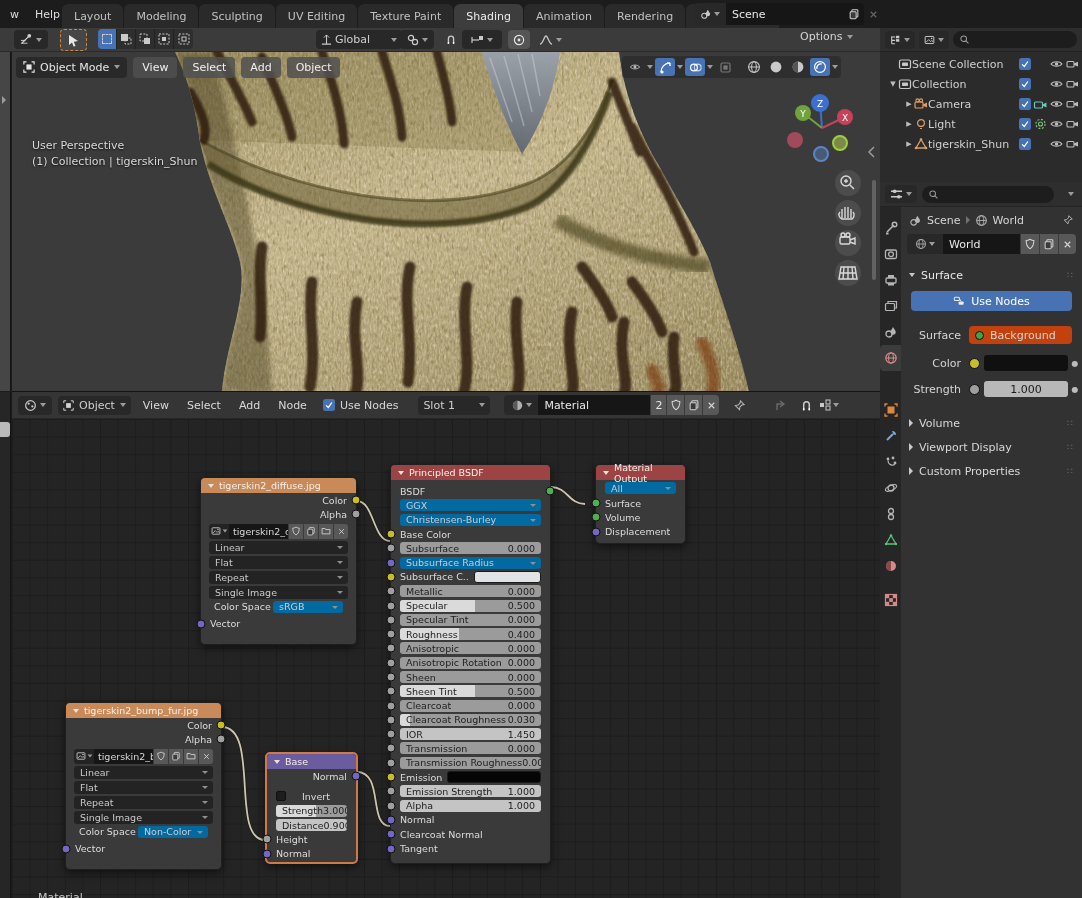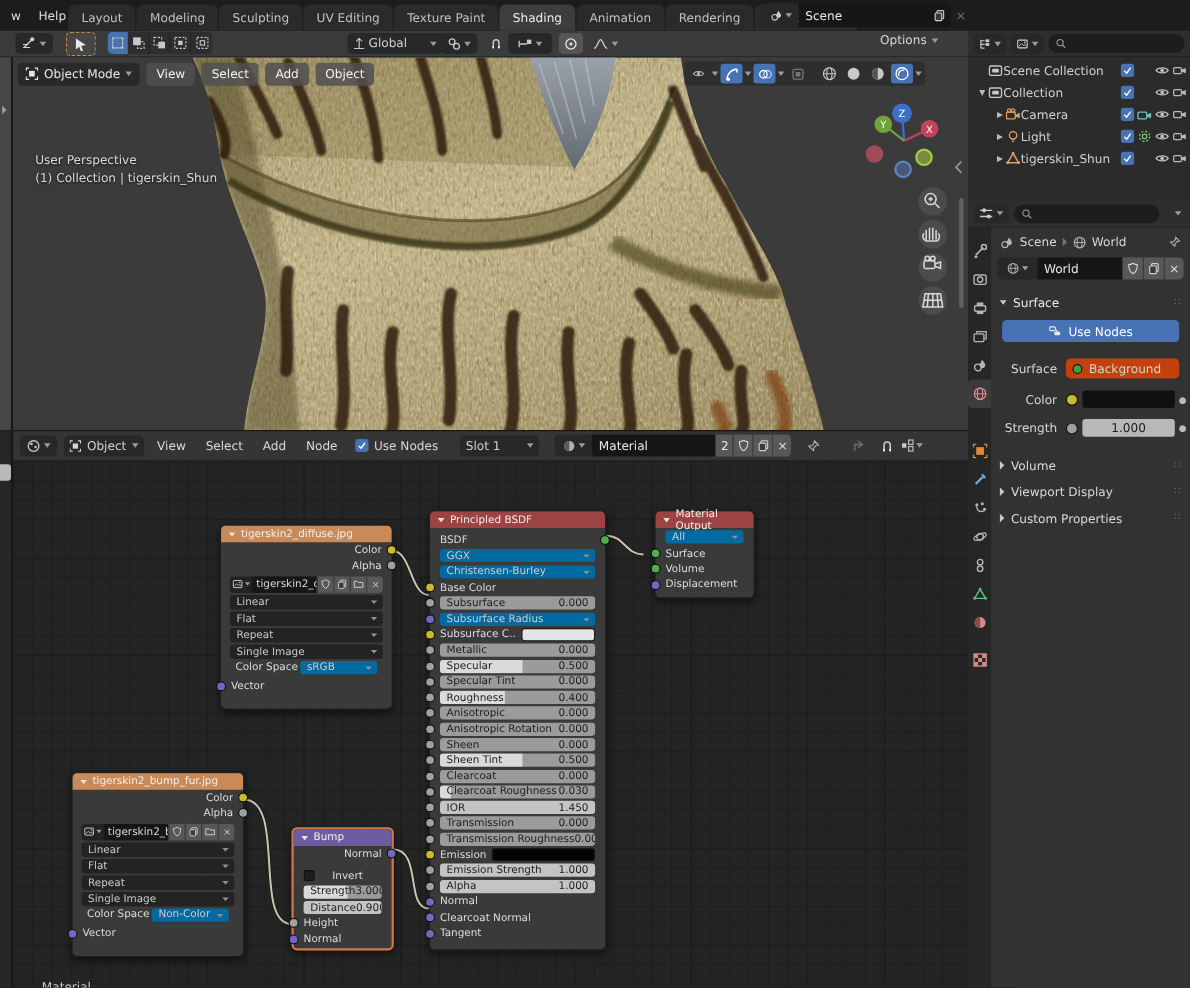--- a/index.html
+++ b/index.html
@@ -1165,21 +1165,21 @@
             <span class="sock L purple"></span>
             <div class="pw plain">
               <span class="plbl">Vector</span>
             </div>
           </div>
       </div>
 
       <div class="node sel" style="left:253px;top:333px;width:93px;height:112px">
         <div class="nhead vector">
             <span class="tri"></span>
-            <span>Bump</span>
+            <span>Base</span>
           </div>
         <div class="prow">
             <div class="pw out">
               <span class="plbl">Normal</span>
             </div>
             <span class="sock R purple"></span>
           </div>
         <div class="prow" style="margin-top:6px">
             <div class="pw plain" style="gap:16px">
               <span style="width:10px;height:10px;background:#1d1d1d;border-radius:2px;border:1px solid #101010"></span>

